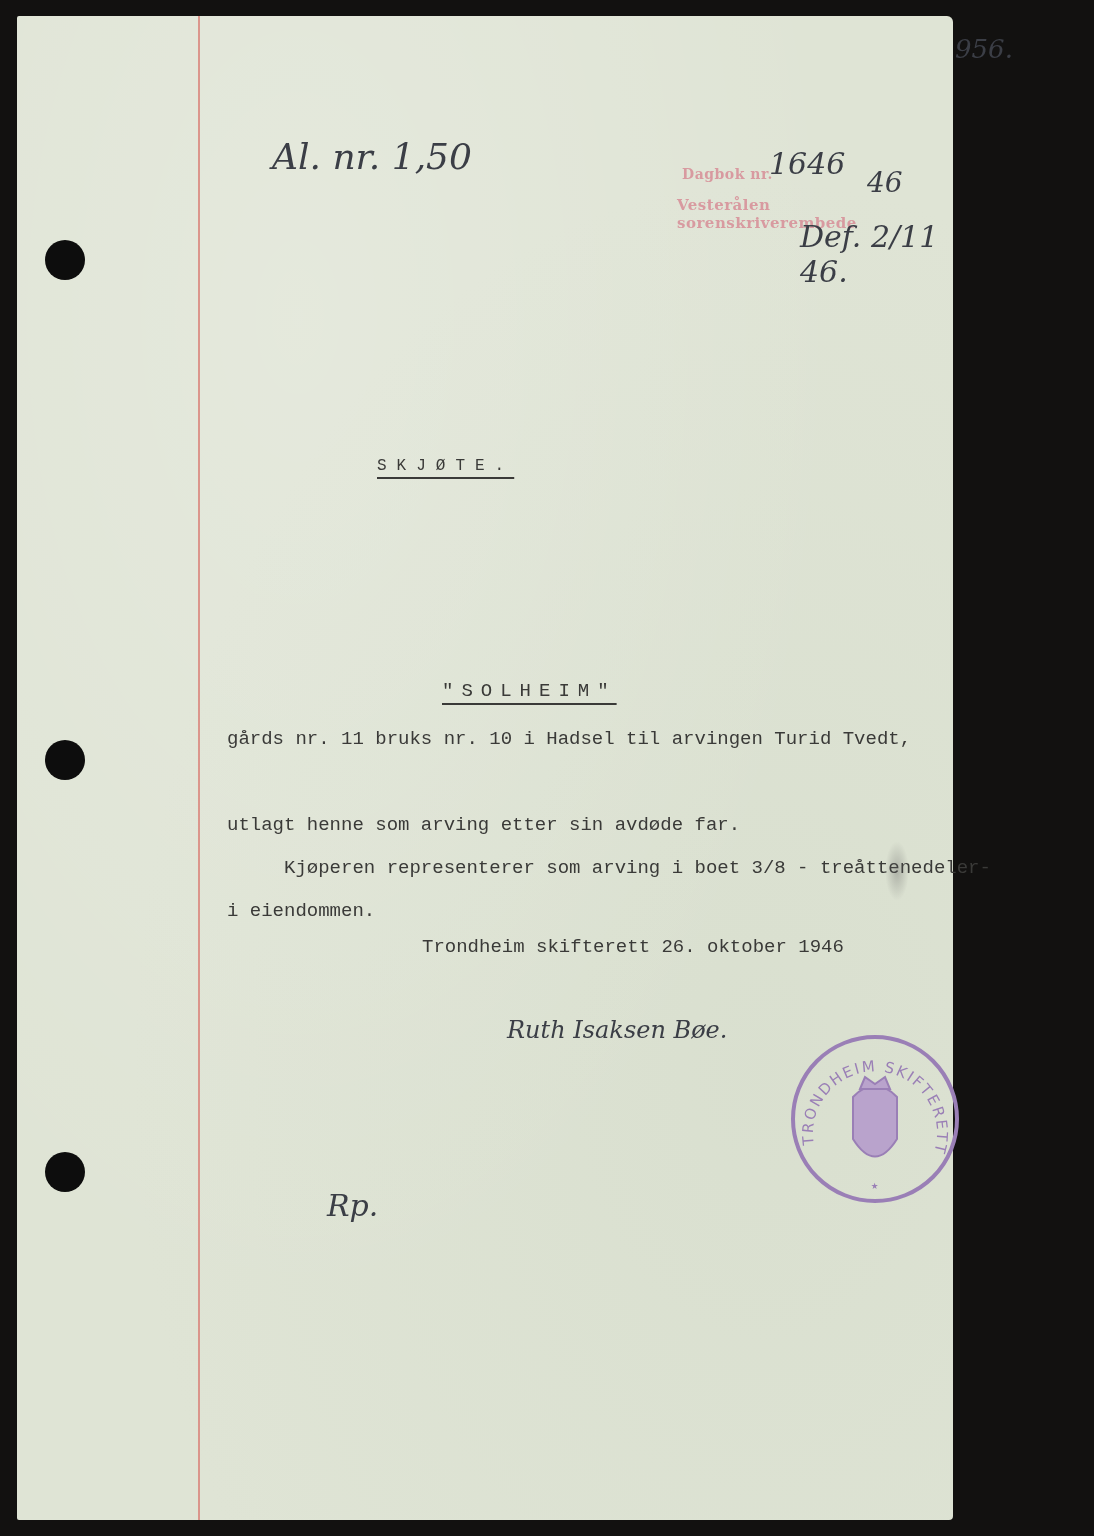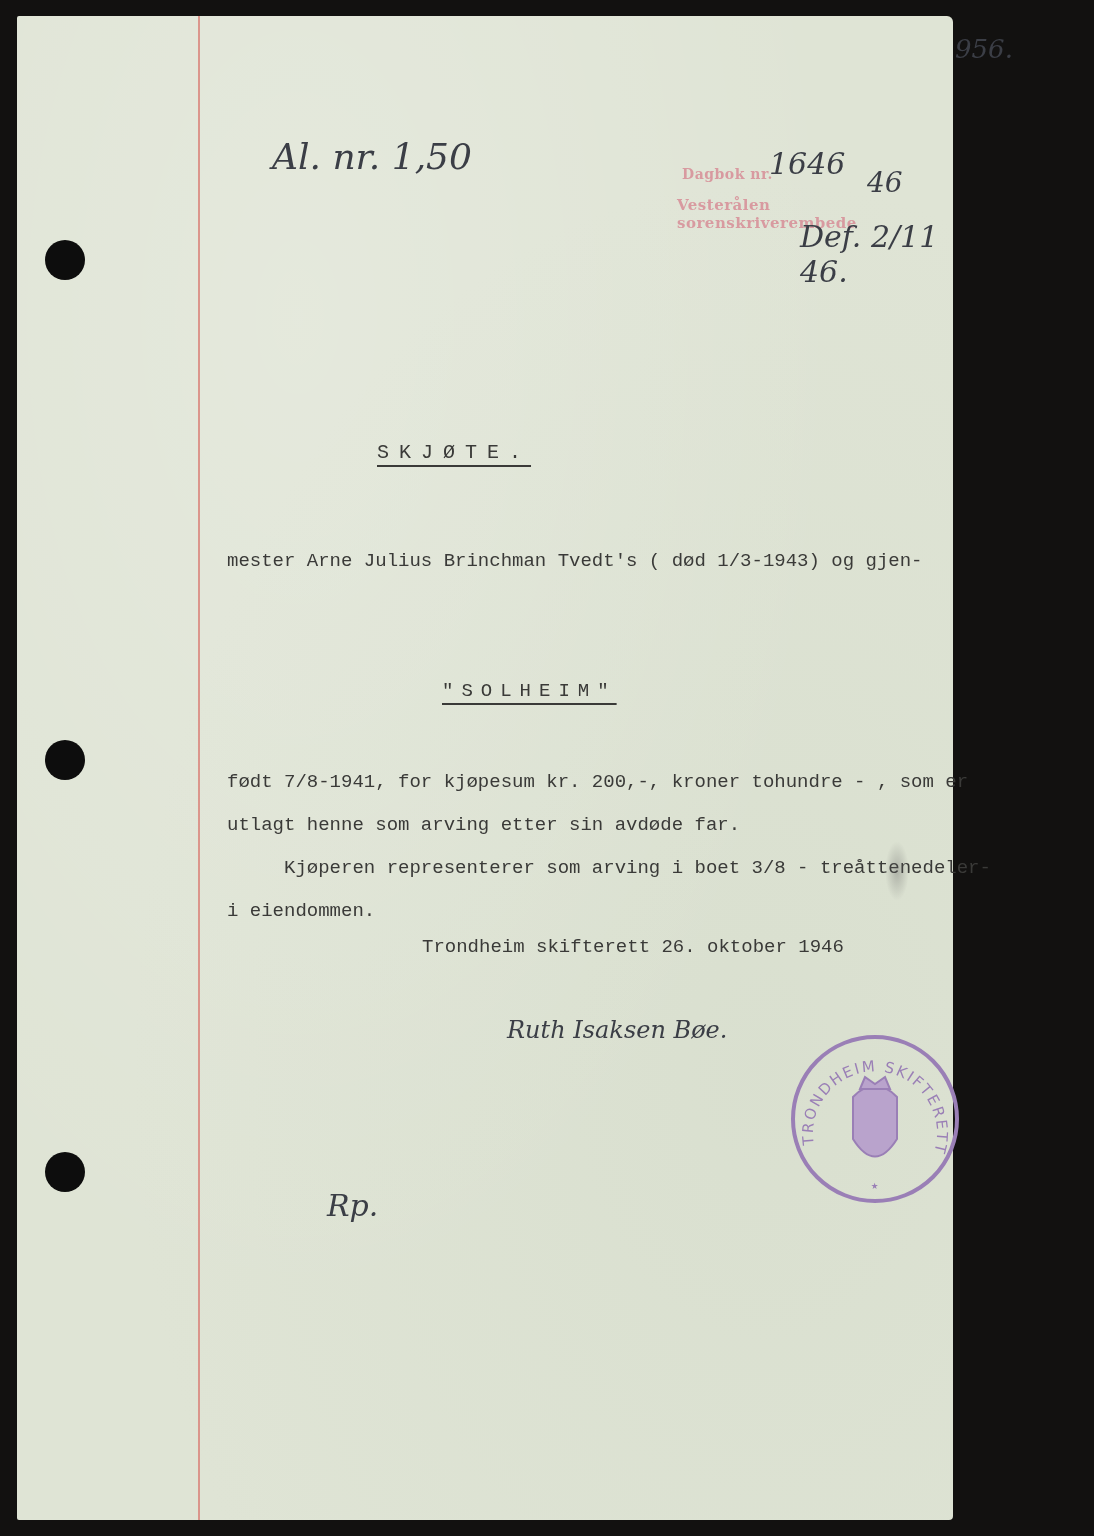--- a/index.html
+++ b/index.html
@@ -71,27 +71,26 @@
   <div class="hand" style="left:255px; top:120px; font-size:36px;">Al. nr. 1,50</div>
 
   <div>
     <span class="stamp-red" style="left:665px; top:150px;">Dagbok nr.</span>
     <span class="hand" style="left:752px; top:130px; font-size:30px;">1646</span>
     <span class="hand" style="left:850px; top:150px; font-size:28px;text-align:center;">46</span>
     <span class="stamp-red" style="left:660px; top:180px; font-size:15px;">Vesterålen sorenskriverembede</span>
     <span class="hand" style="left:783px; top:203px; font-size:30px;">Def. 2/11 46.</span>
   </div>
 
-  <div class="typed title" style="left:360px; top:425px; font-size:20px;">SKJØTE.</div>
+  <div class="typed title" style="left:360px; top:441px; font-size:16px;">SKJØTE.</div>
 
-  <div class="typed" style="left:210px; top:534px;">mester Arne Julius Brinchman Tvedt's ( død 1/3-1943) og gjen-</div>
 
   <div class="typed title" style="left:425px; top:664px; letter-spacing:8px;">"SOLHEIM"</div>
 
-  <div class="typed" style="left:210px; top:755px;">født 7/8-1941, for kjøpesum kr. 200,-, kroner tohundre - , som er</div>
+  <div class="typed" style="left:210px; top:712px;">gårds nr. 11 bruks nr. 10 i Hadsel til arvingen Turid Tvedt,</div>
   <div class="typed" style="left:210px; top:798px;">utlagt henne som arving etter sin avdøde far.</div>
   <div class="typed" style="left:210px; top:841px;">     Kjøperen representerer som arving i boet 3/8 - treåttenedeler-</div>
   <div class="typed" style="left:210px; top:884px;">i eiendommen.</div>
   <div class="smudge"></div>
 
   <div class="typed" style="left:405px; top:920px;">Trondheim skifterett 26. oktober 1946</div>
 
   <div class="hand" style="left:490px; top:1000px; font-size:24px;">Ruth Isaksen Bøe.</div>
   <div class="hand" style="left:310px; top:1172px; font-size:30px;">Rp.</div>
 

